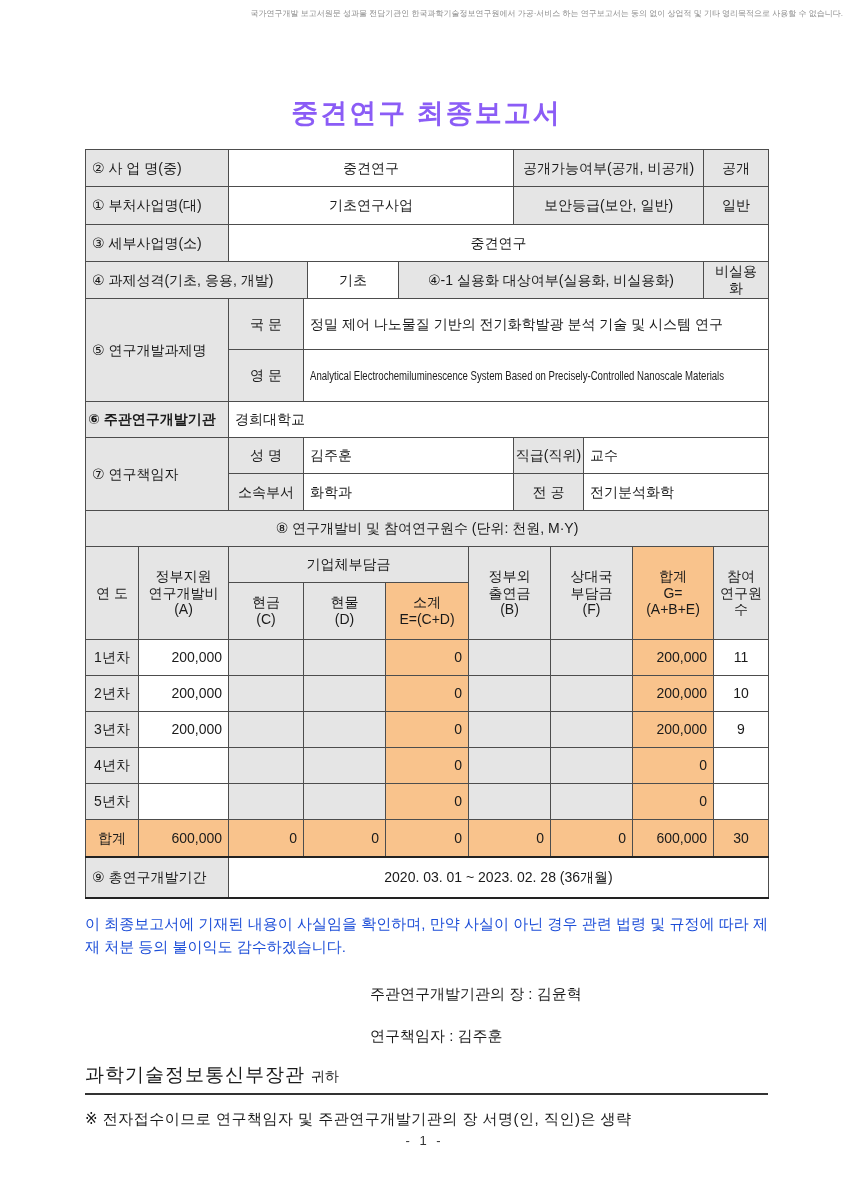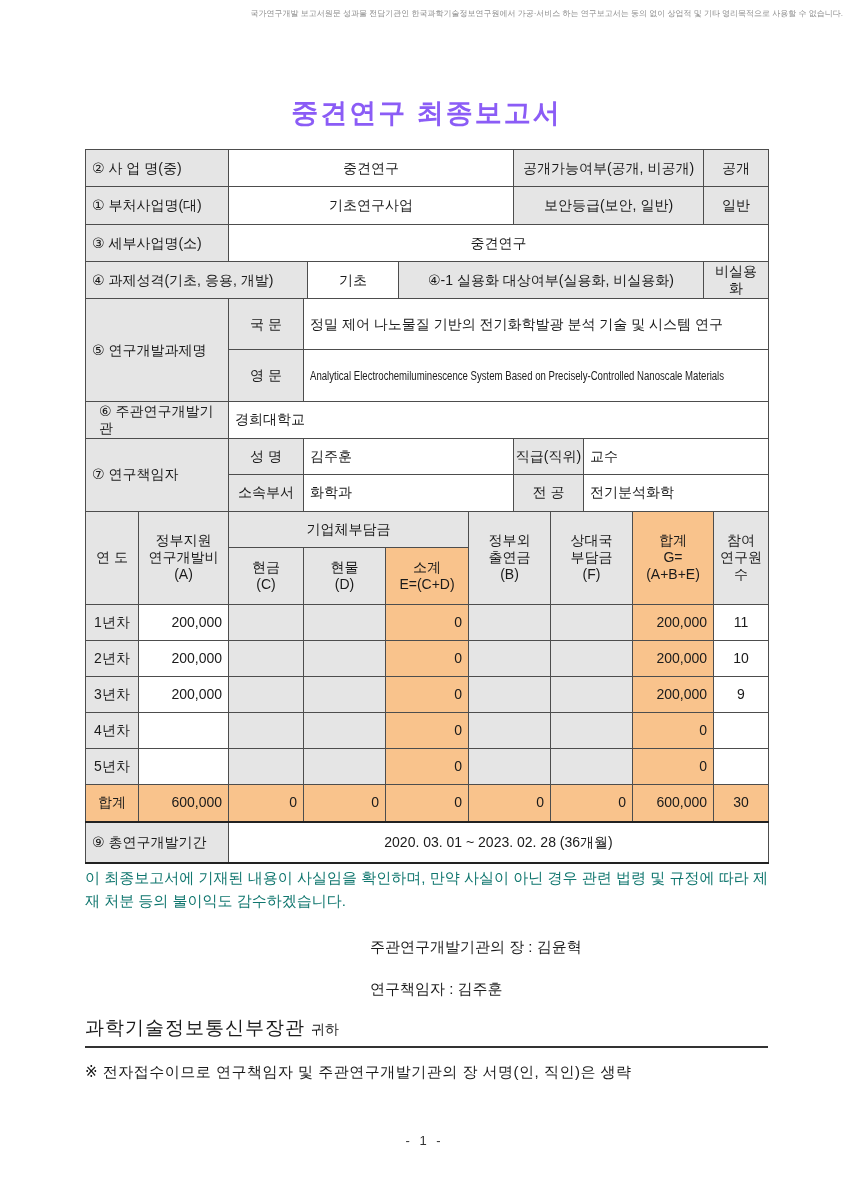--- a/index.html
+++ b/index.html
@@ -33,21 +33,21 @@
   .pre{white-space:pre-line;}
   td.h35{height:35px;} td.h34{height:34px;} td.h33{height:33px;}
   td.h48{height:48px;} td.h49{height:49px;} td.h54{height:54px;}
   td.h37{height:37px;}
   .condensed{
     display:inline-block;transform:scaleX(0.8);transform-origin:0 50%;
     white-space:nowrap;font-size:12px;
   }
   table.thick td{border-top-width:2px;border-bottom-width:2px;border-top-color:#222;border-bottom-color:#222;}
   .statement{
-    margin-top:2px;font-size:15px;line-height:1.55;text-align:justify;color:#0f766e;
+    margin-top:13px;font-size:15px;line-height:1.55;text-align:justify;color:#1d4ed8;
   }
   .sig-block{margin-top:26px;margin-left:285px;font-size:15px;}
   .sig-date{white-space:pre;margin-left:48px;}
   .sig-line{margin-top:23px;white-space:pre;}
   .addressee{
     margin-top:16px;border-bottom:2px solid #333;padding-bottom:5px;width:683px;
   }
   .addressee .t{font-size:19px;font-weight:normal;letter-spacing:1px;}
   .addressee .s{font-size:14px;font-weight:normal;margin-left:6px;}
   .note{margin-top:15px;font-size:15px;letter-spacing:0.5px;}
@@ -128,21 +128,21 @@
   </tbody>
     </table>
 
   <table class="doc">
     <colgroup>
         <col style="width:143px">
         <col style="width:540px">
       </colgroup>
     <tbody>
         <tr>
-      <td class="h33 gray lab" style="padding:1px 13px;">⑥ 주관연구개발기관</td>
+      <td class="h33 gray lab" style="padding:1px 2px;font-weight:bold;">⑥ 주관연구개발기관</td>
       <td class="lab">경희대학교</td>
     </tr>
   </tbody>
     </table>
 
   <table class="doc">
     <colgroup>
         <col style="width:143px">
         <col style="width:75px">
         <col style="width:210px">
@@ -159,20 +159,30 @@
     </tr>
     <tr>
       <td class="h34 gray ctr">소속부서</td>
       <td class="lab">화학과</td>
       <td class="gray ctr">전  공</td>
       <td class="lab">전기분석화학</td>
     </tr>
   </tbody>
     </table>
 
+  <table class="doc">
+    <colgroup>
+        <col style="width:683px">
+      </colgroup>
+    <tbody>
+        <tr>
+      <td class="h33 gray ctr">⑧ 연구개발비 및 참여연구원수 (단위: 천원, M·Y)</td>
+    </tr>
+  </tbody>
+    </table>
 
   <table class="doc">
     <colgroup>
       <col style="width:53px">
         <col style="width:90px">
         <col style="width:75px">
         <col style="width:82px">
         <col style="width:83px">
       <col style="width:82px">
         <col style="width:82px">

